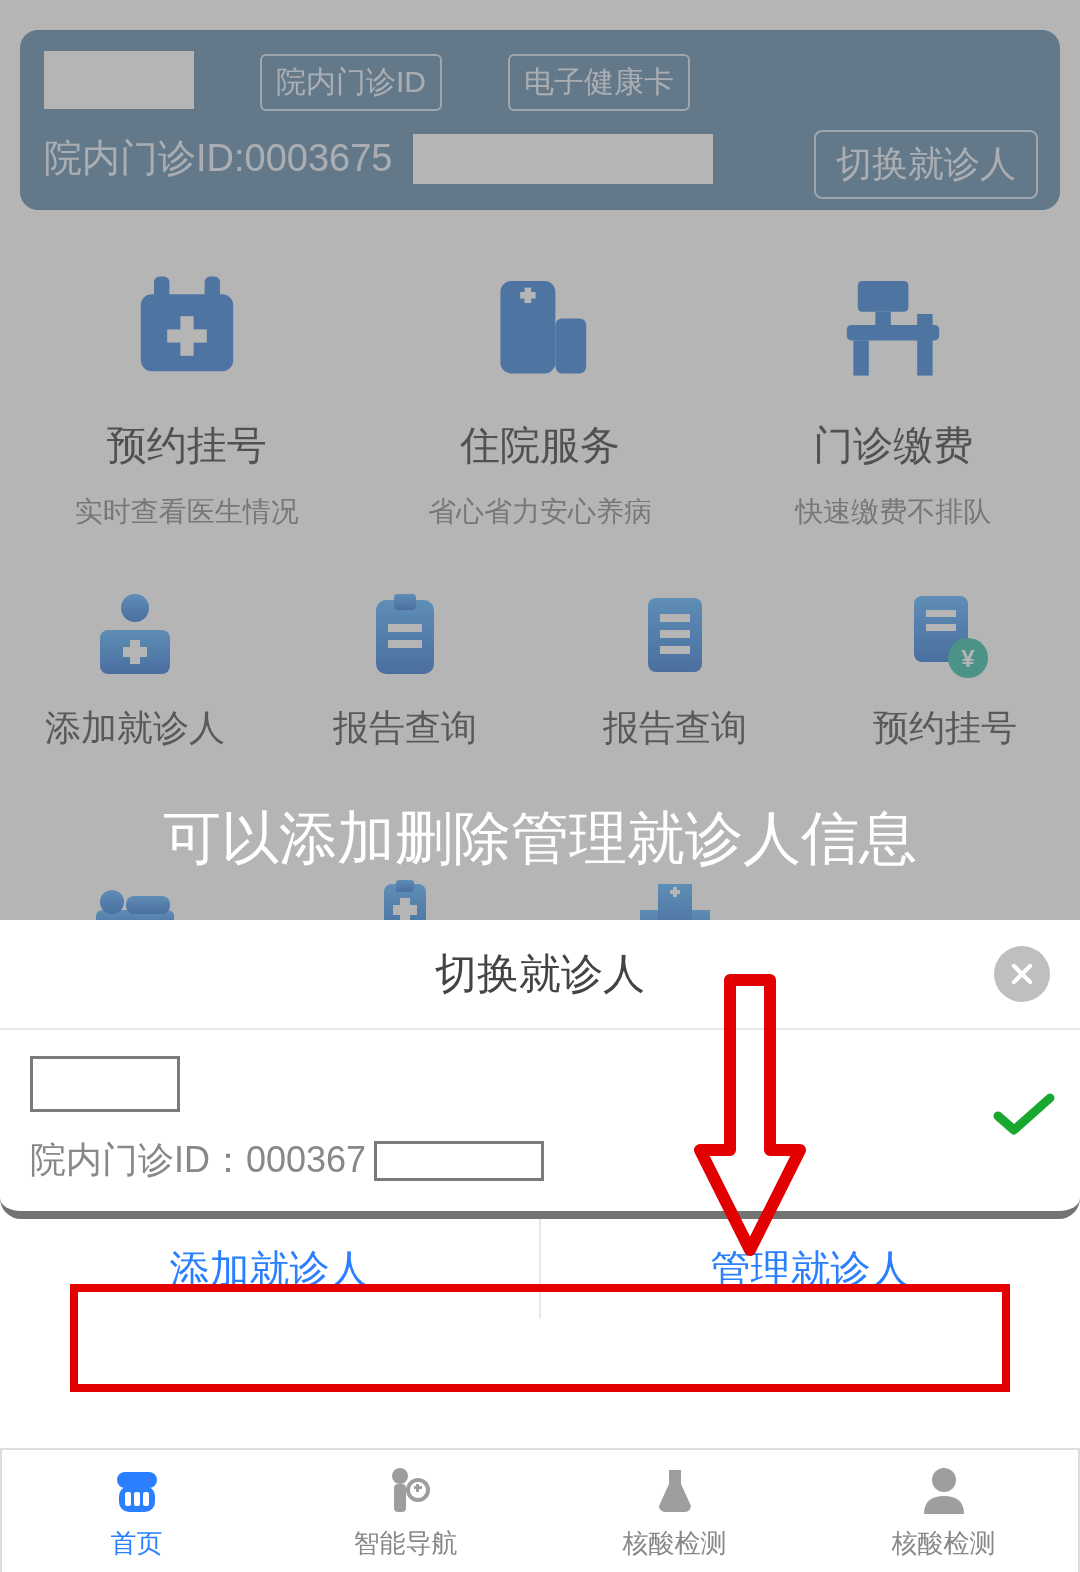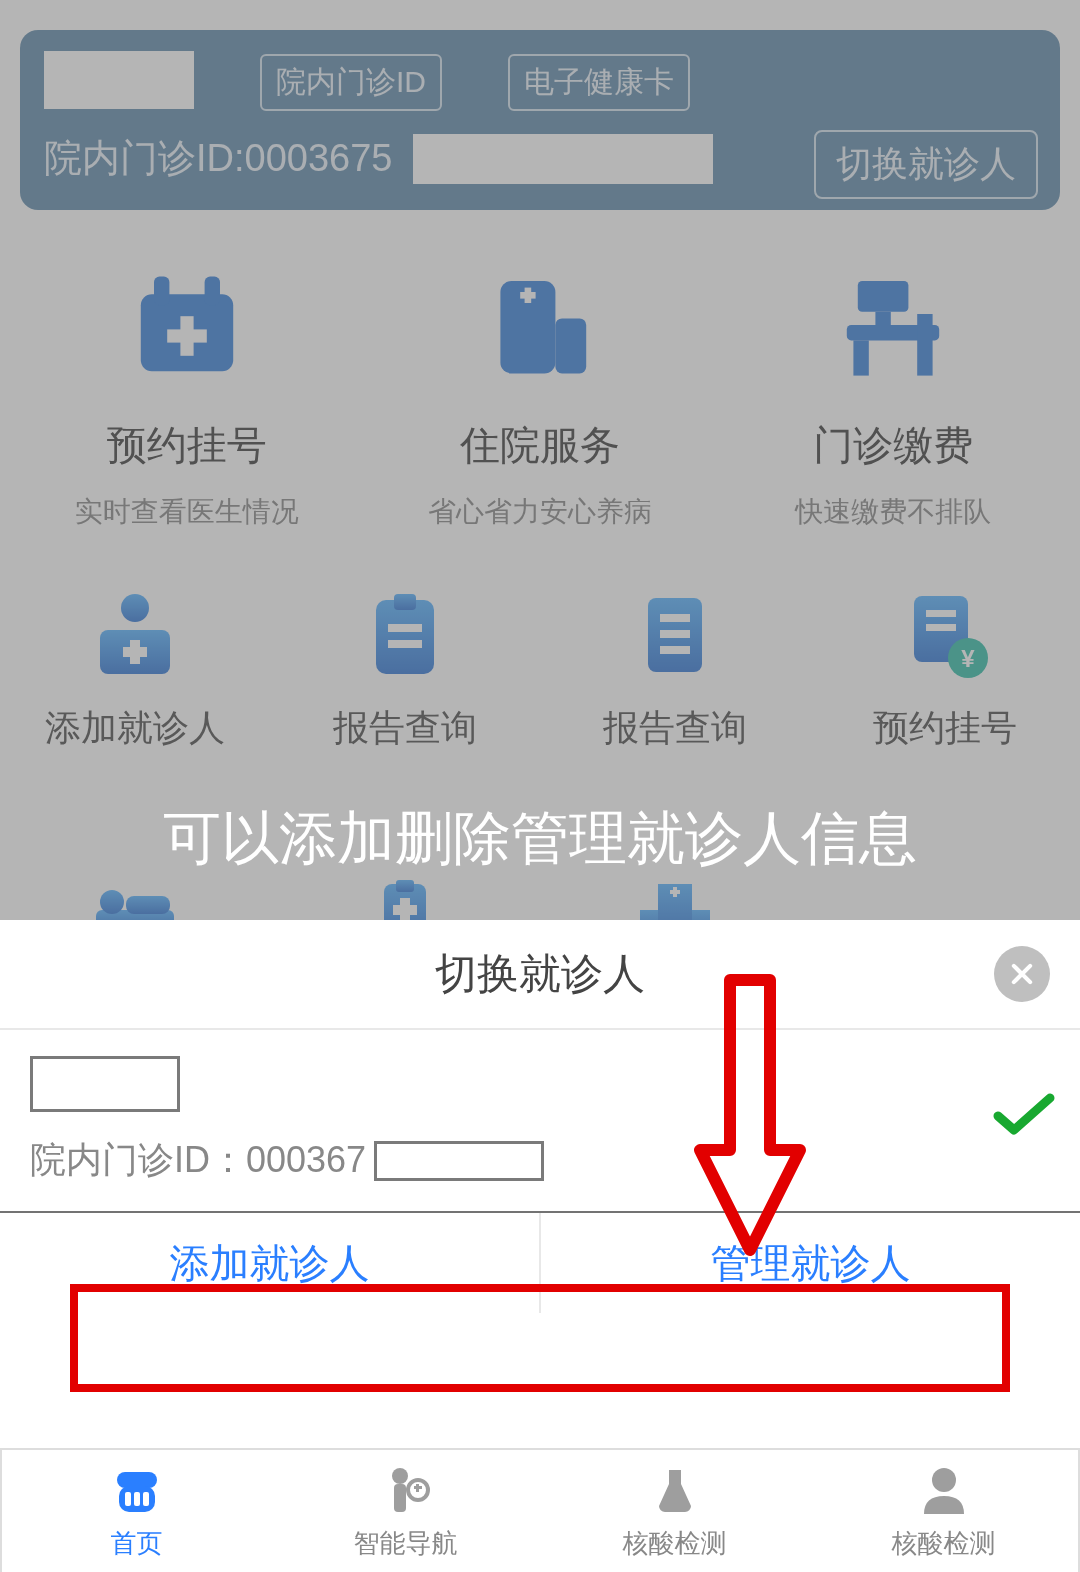--- a/index.html
+++ b/index.html
@@ -167,22 +167,23 @@
     border-radius: 50%;
     background: #bfbfbf;
     display: flex;
     align-items: center;
     justify-content: center;
   }
   .close-btn svg { width: 28px; height: 28px; }
 
   .patient-entry {
     padding: 26px 14px 26px 30px;
-    border-bottom: 2px solid #737373;
+    border-bottom: 8px solid #737373;
     position: relative;
+    border-radius: 21px;
   }
   .entry-name-box {
     width: 150px; height: 56px;
     border: 3px solid #7a7a7a;
     margin-bottom: 24px;
   }
   .entry-id {
     font-size: 36px;
     color: #888;
     display: flex;

